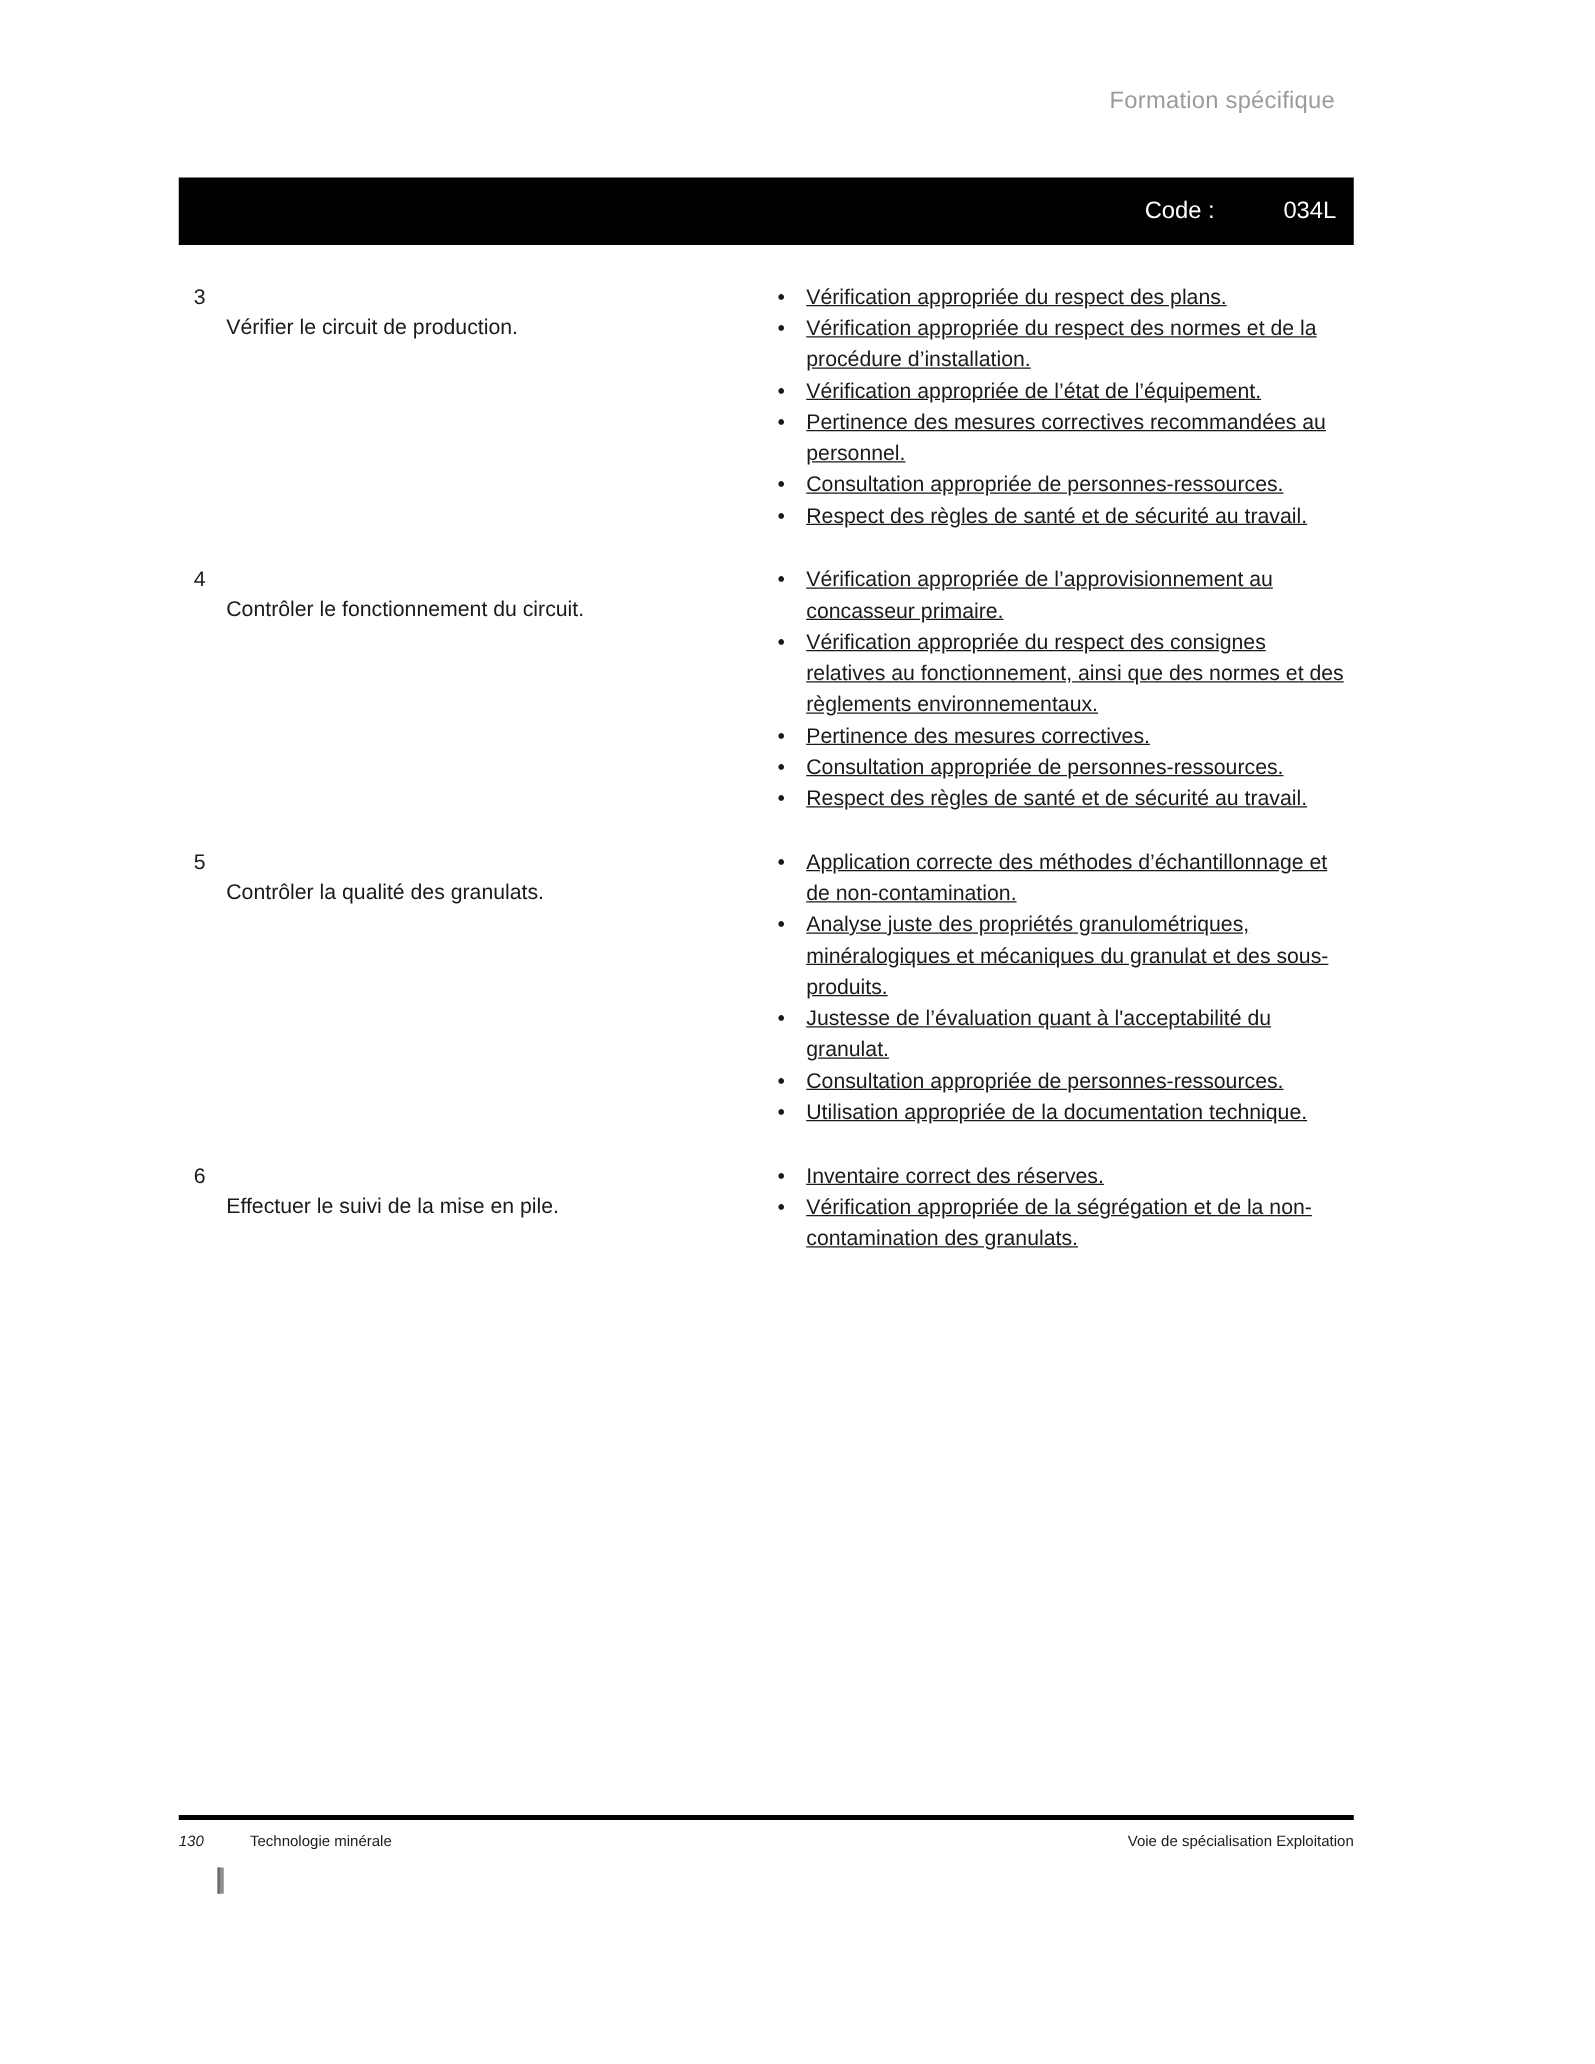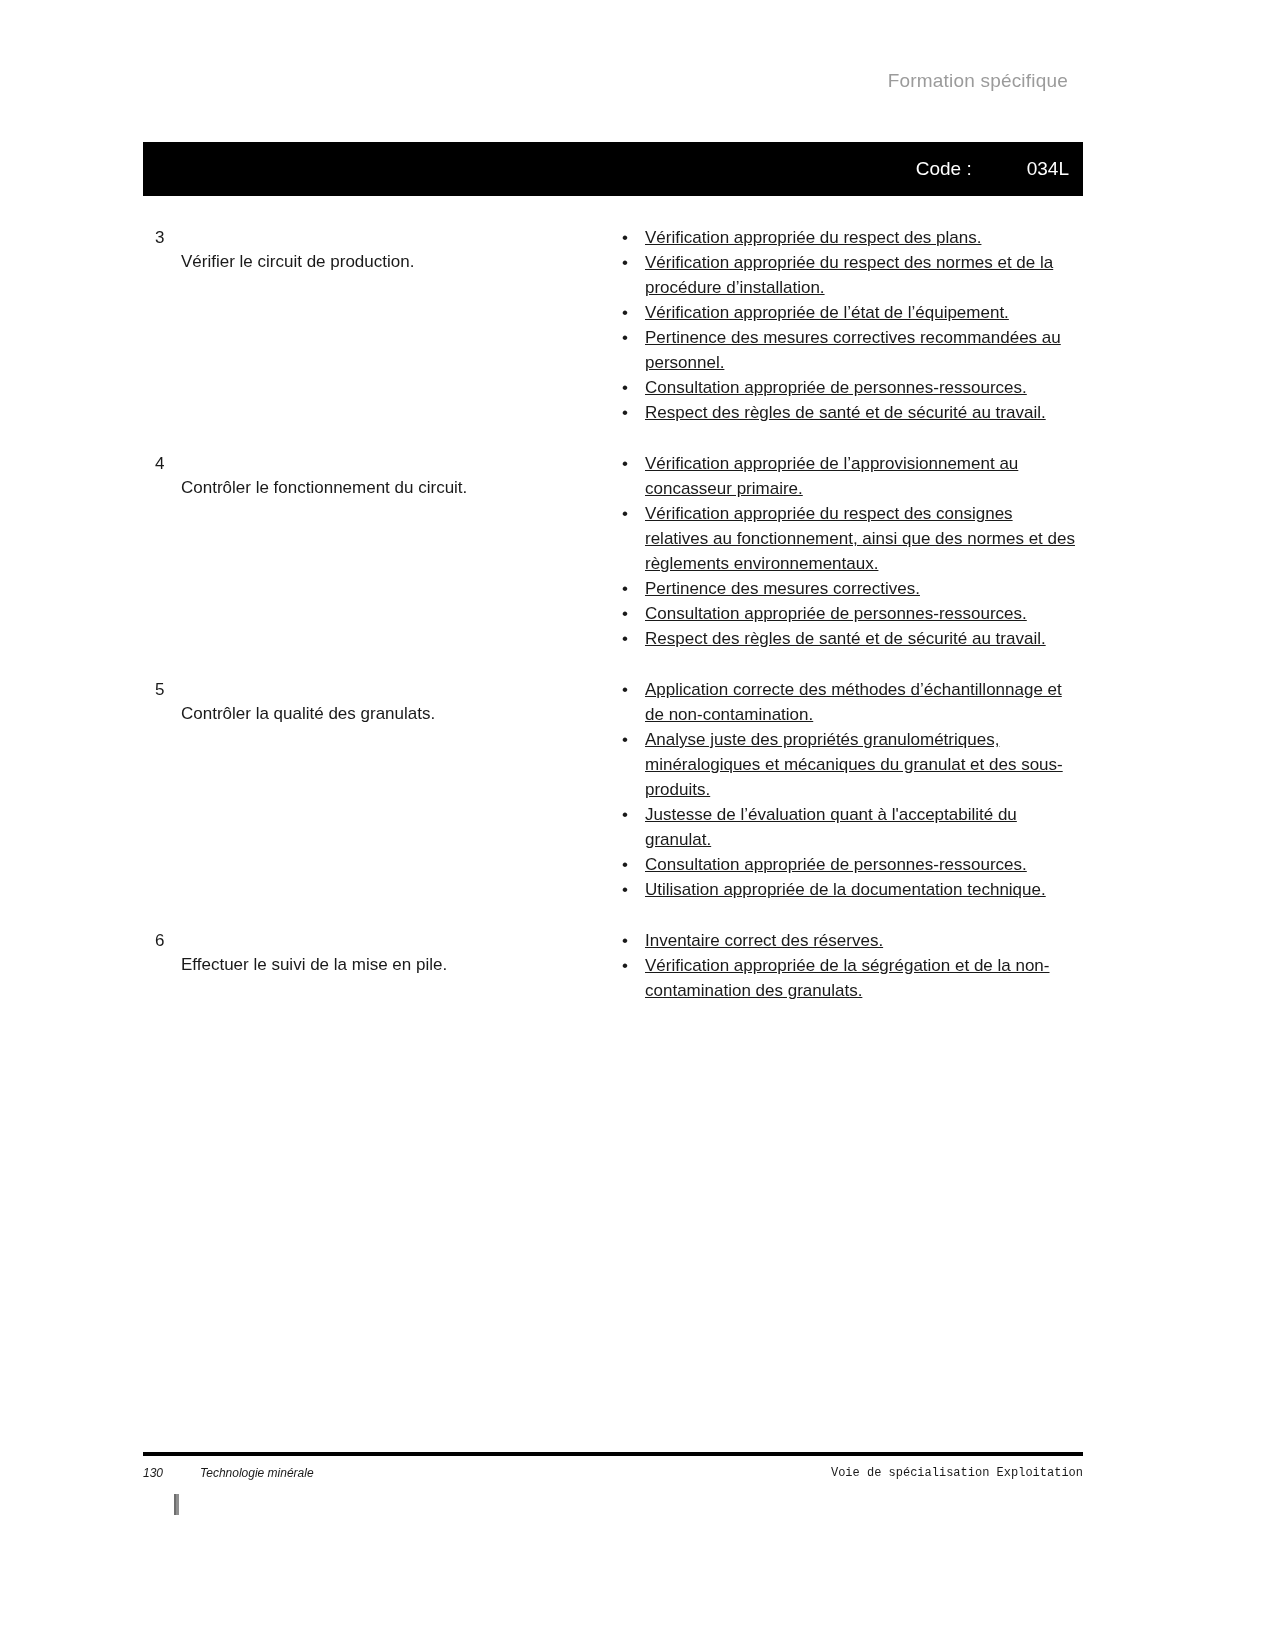--- a/index.html
+++ b/index.html
@@ -99,22 +99,22 @@
   .footer-text {
     position: absolute;
     top: 1466px;
     left: 143px;
     width: 940px;
     font-size: 12px;
     color: #1a1a1a;
     display: flex;
   }
   .footer-text .pageno { width: 57px; font-style: italic; }
-  .footer-text .left-text { flex: 1; font-style: italic; }
-  .footer-text .right-text { text-align: right; font-family: Liberation Mono, monospace; }
+  .footer-text .left-text { flex: 1; }
+  .footer-text .right-text { text-align: right; }
   .footer-mark {
     position: absolute;
     top: 1494px;
     left: 174px;
     width: 5px;
     height: 21px;
     background: #8f8f8f;
     border-left: 2px solid #6e6e6e;
     box-sizing: border-box;
   }

